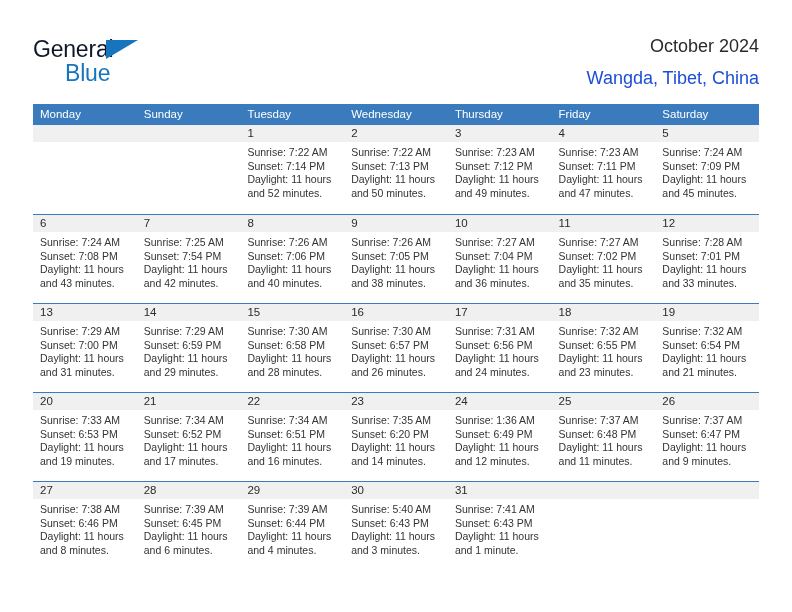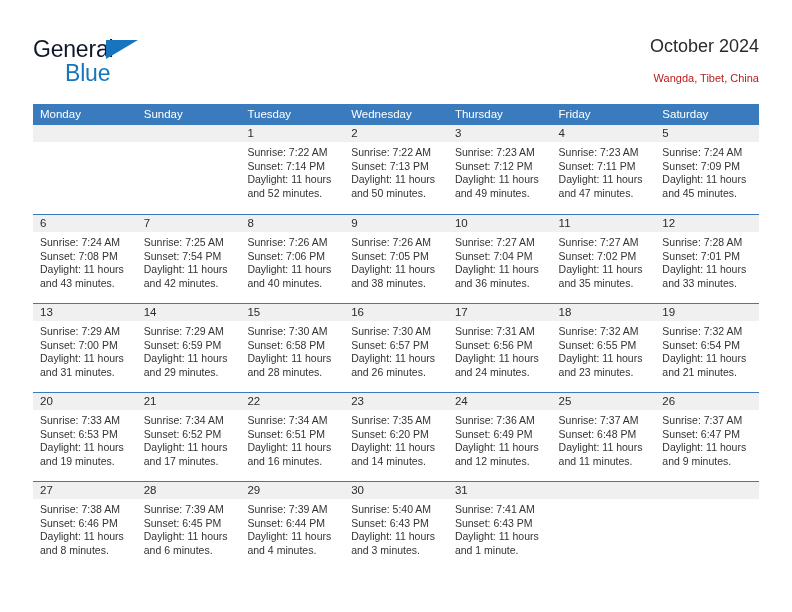--- a/index.html
+++ b/index.html
@@ -79,22 +79,22 @@
     top: 0;
     text-align: right;
   }
   .cal-title {
     font-size: 18px;
     color: #2b2b2b;
     line-height: 32px;
     white-space: nowrap;
   }
   .cal-subtitle {
-    font-size: 11px;
-    color: #b91c1c;
+    font-size: 18px;
+    color: #1d4ed8;
     line-height: 20px;
     margin-top: 6px;
     white-space: nowrap;
   }
 
   
   .calendar {
     position: absolute;
     left: 33px;
     top: 104px;
@@ -407,21 +407,21 @@
             <div class="day-body">
               <div>Sunrise: 7:35 AM</div>
               <div>Sunset: 6:20 PM</div>
               <div>Daylight: 11 hours</div>
               <div>and 14 minutes.</div>
             </div>
           </div>
           <div class="day-cell">
             <div class="day-number">24</div>
             <div class="day-body">
-              <div>Sunrise: 7:36 AM</div>
+              <div>Sunrise: 1:36 AM</div>
               <div>Sunset: 6:49 PM</div>
               <div>Daylight: 11 hours</div>
               <div>and 12 minutes.</div>
             </div>
           </div>
           <div class="day-cell">
             <div class="day-number">25</div>
             <div class="day-body">
               <div>Sunrise: 7:37 AM</div>
               <div>Sunset: 6:48 PM</div>

